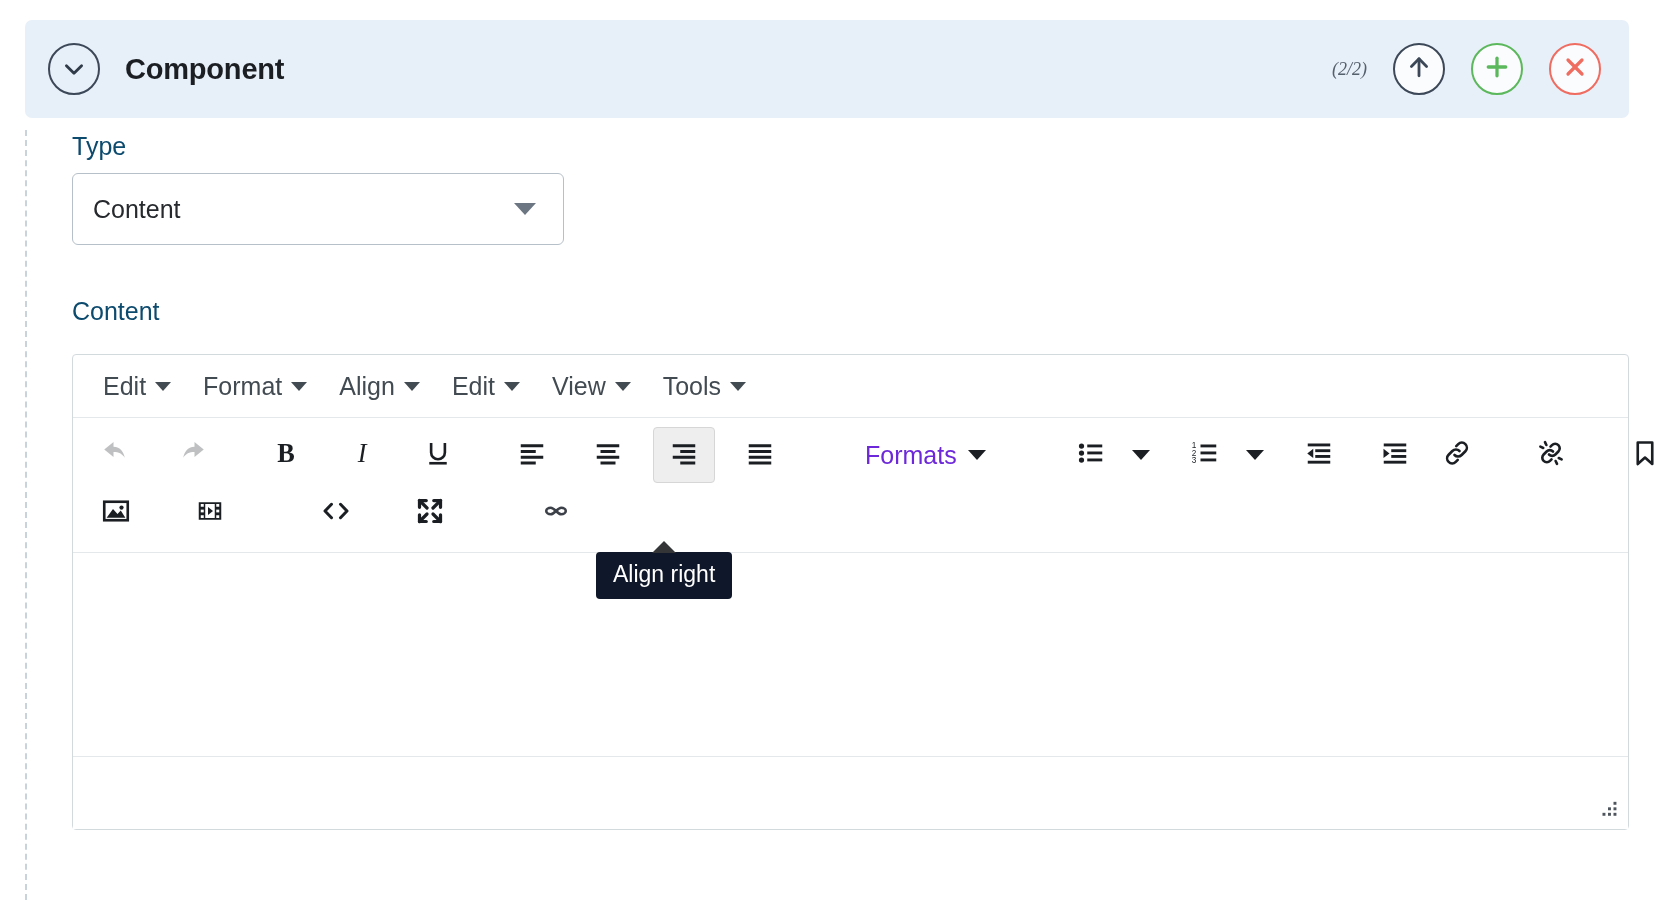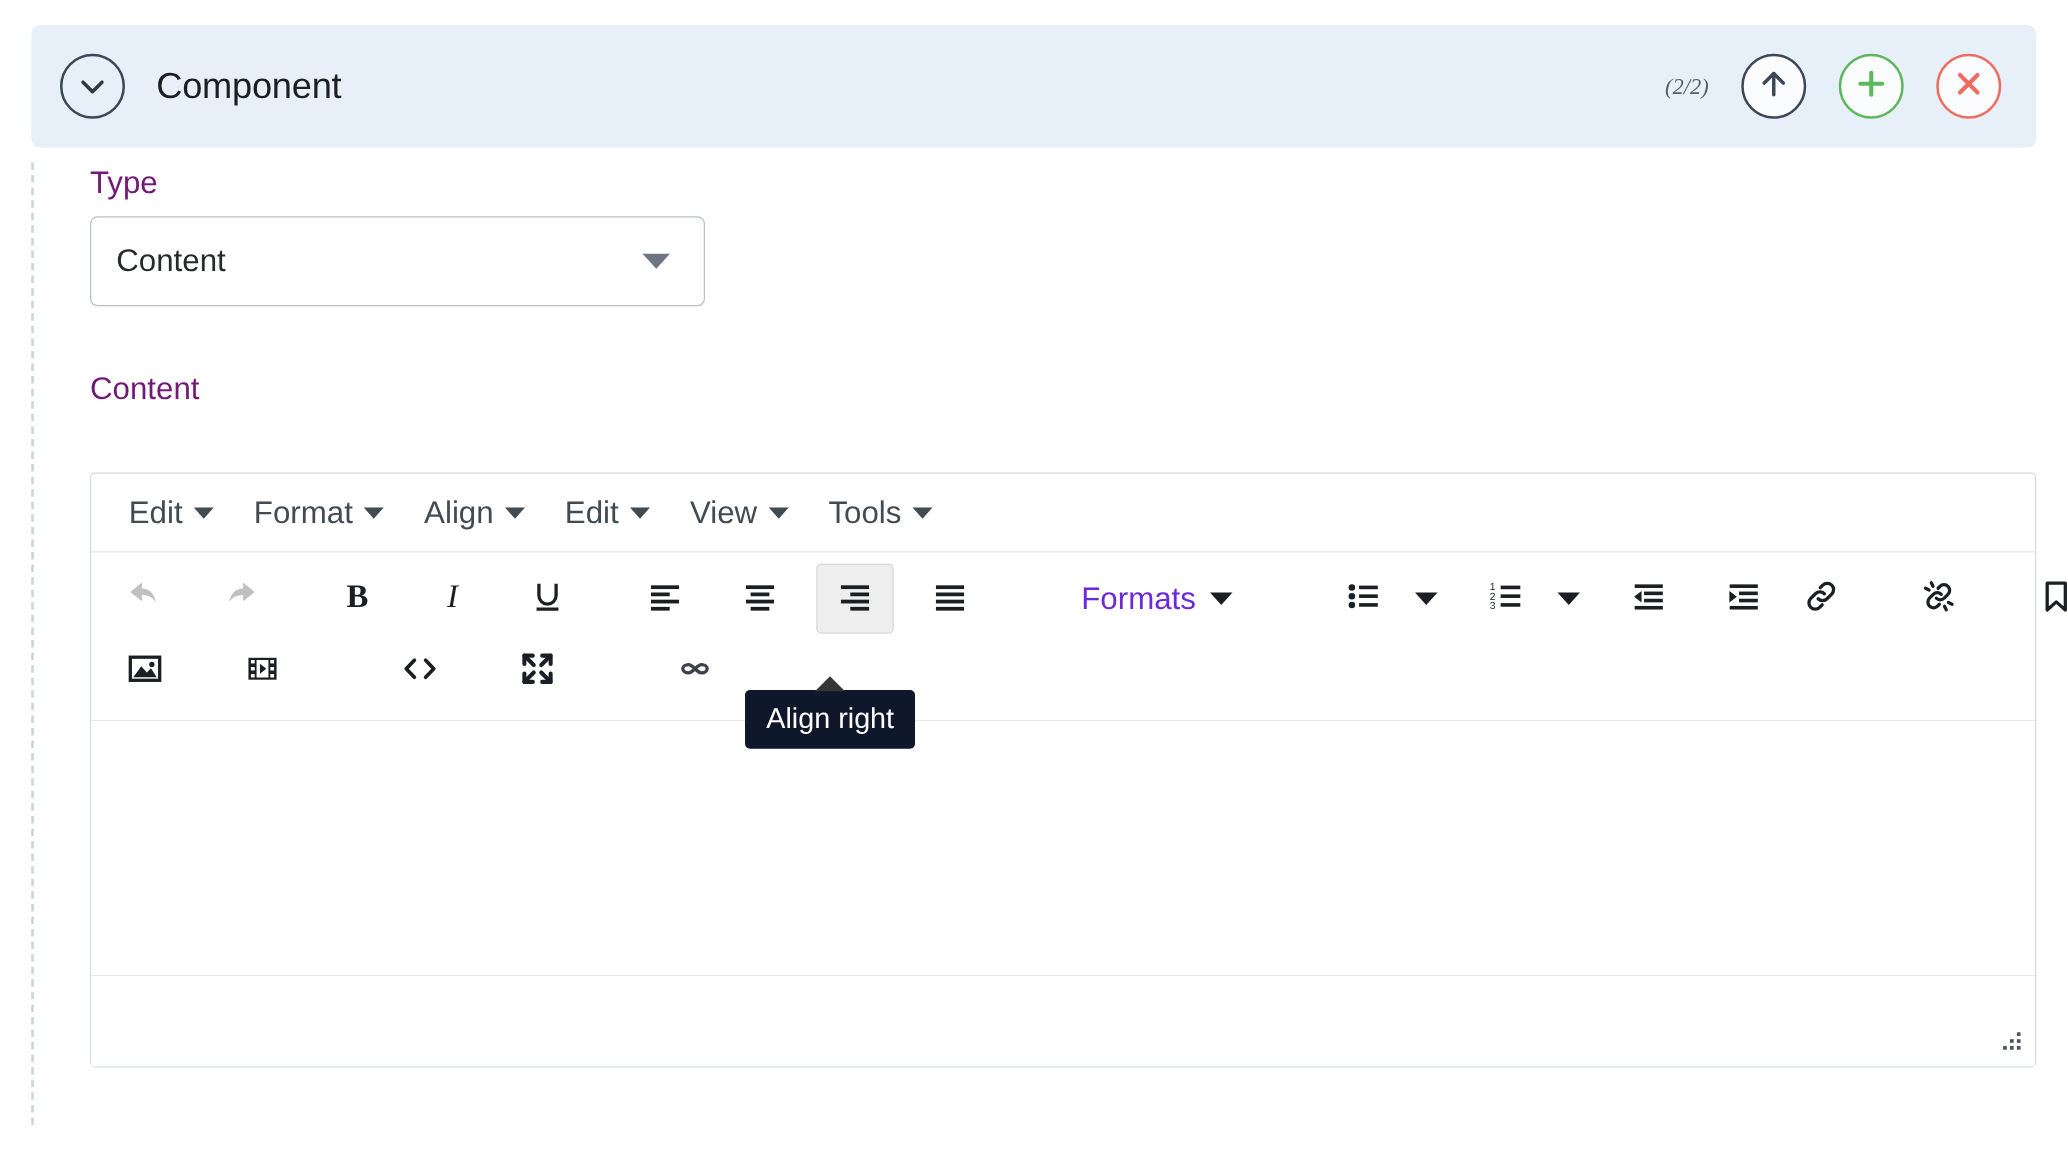--- a/index.html
+++ b/index.html
@@ -33,21 +33,21 @@
     border-radius: 50%;
     background: transparent;
     display: flex; align-items: center; justify-content: center;
     cursor: pointer;
     flex: 0 0 auto;
   }
   .collapse-btn svg { display: block; }
   .panel-title {
     margin-left: 25px;
     font-size: 29px;
-    font-weight: normal;
+    font-weight: bold;
     color: #1b1f23;
     letter-spacing: -0.2px;
   }
   .header-right {
     margin-left: auto;
     margin-right: 28px;
     display: flex;
     align-items: center;
     gap: 26px;
   }
@@ -77,21 +77,21 @@
   }
 
   
   .body-area {
     position: absolute;
     left: 72px; top: 132px;
     width: 1557px;
   }
   .field-label {
     font-size: 25px;
-    color: #701a75;
+    color: #0c4a6e;
     margin-bottom: 12px;
     display: block;
   }
   .select-wrap {
     position: relative;
     width: 492px; height: 72px;
     border: 1.5px solid #b6c0c8;
     border-radius: 6px;
     background: #fff;
     display: flex;
@@ -115,21 +115,20 @@
   .spacer-1 { height: 52px; }
   .spacer-2 { height: 16px; }
 
   
   .editor {
     width: 1557px;
     border: 1.5px solid #d3dade;
     border-radius: 4px;
     background: #fff;
     position: relative;
-    margin-top: 24px;
   }
   .menubar {
     height: 63px;
     display: flex;
     align-items: center;
     padding-left: 14px;
     border-bottom: 1.5px solid #e4e8eb;
   }
   .menu-item {
     display: flex; align-items: center; gap: 9px;

